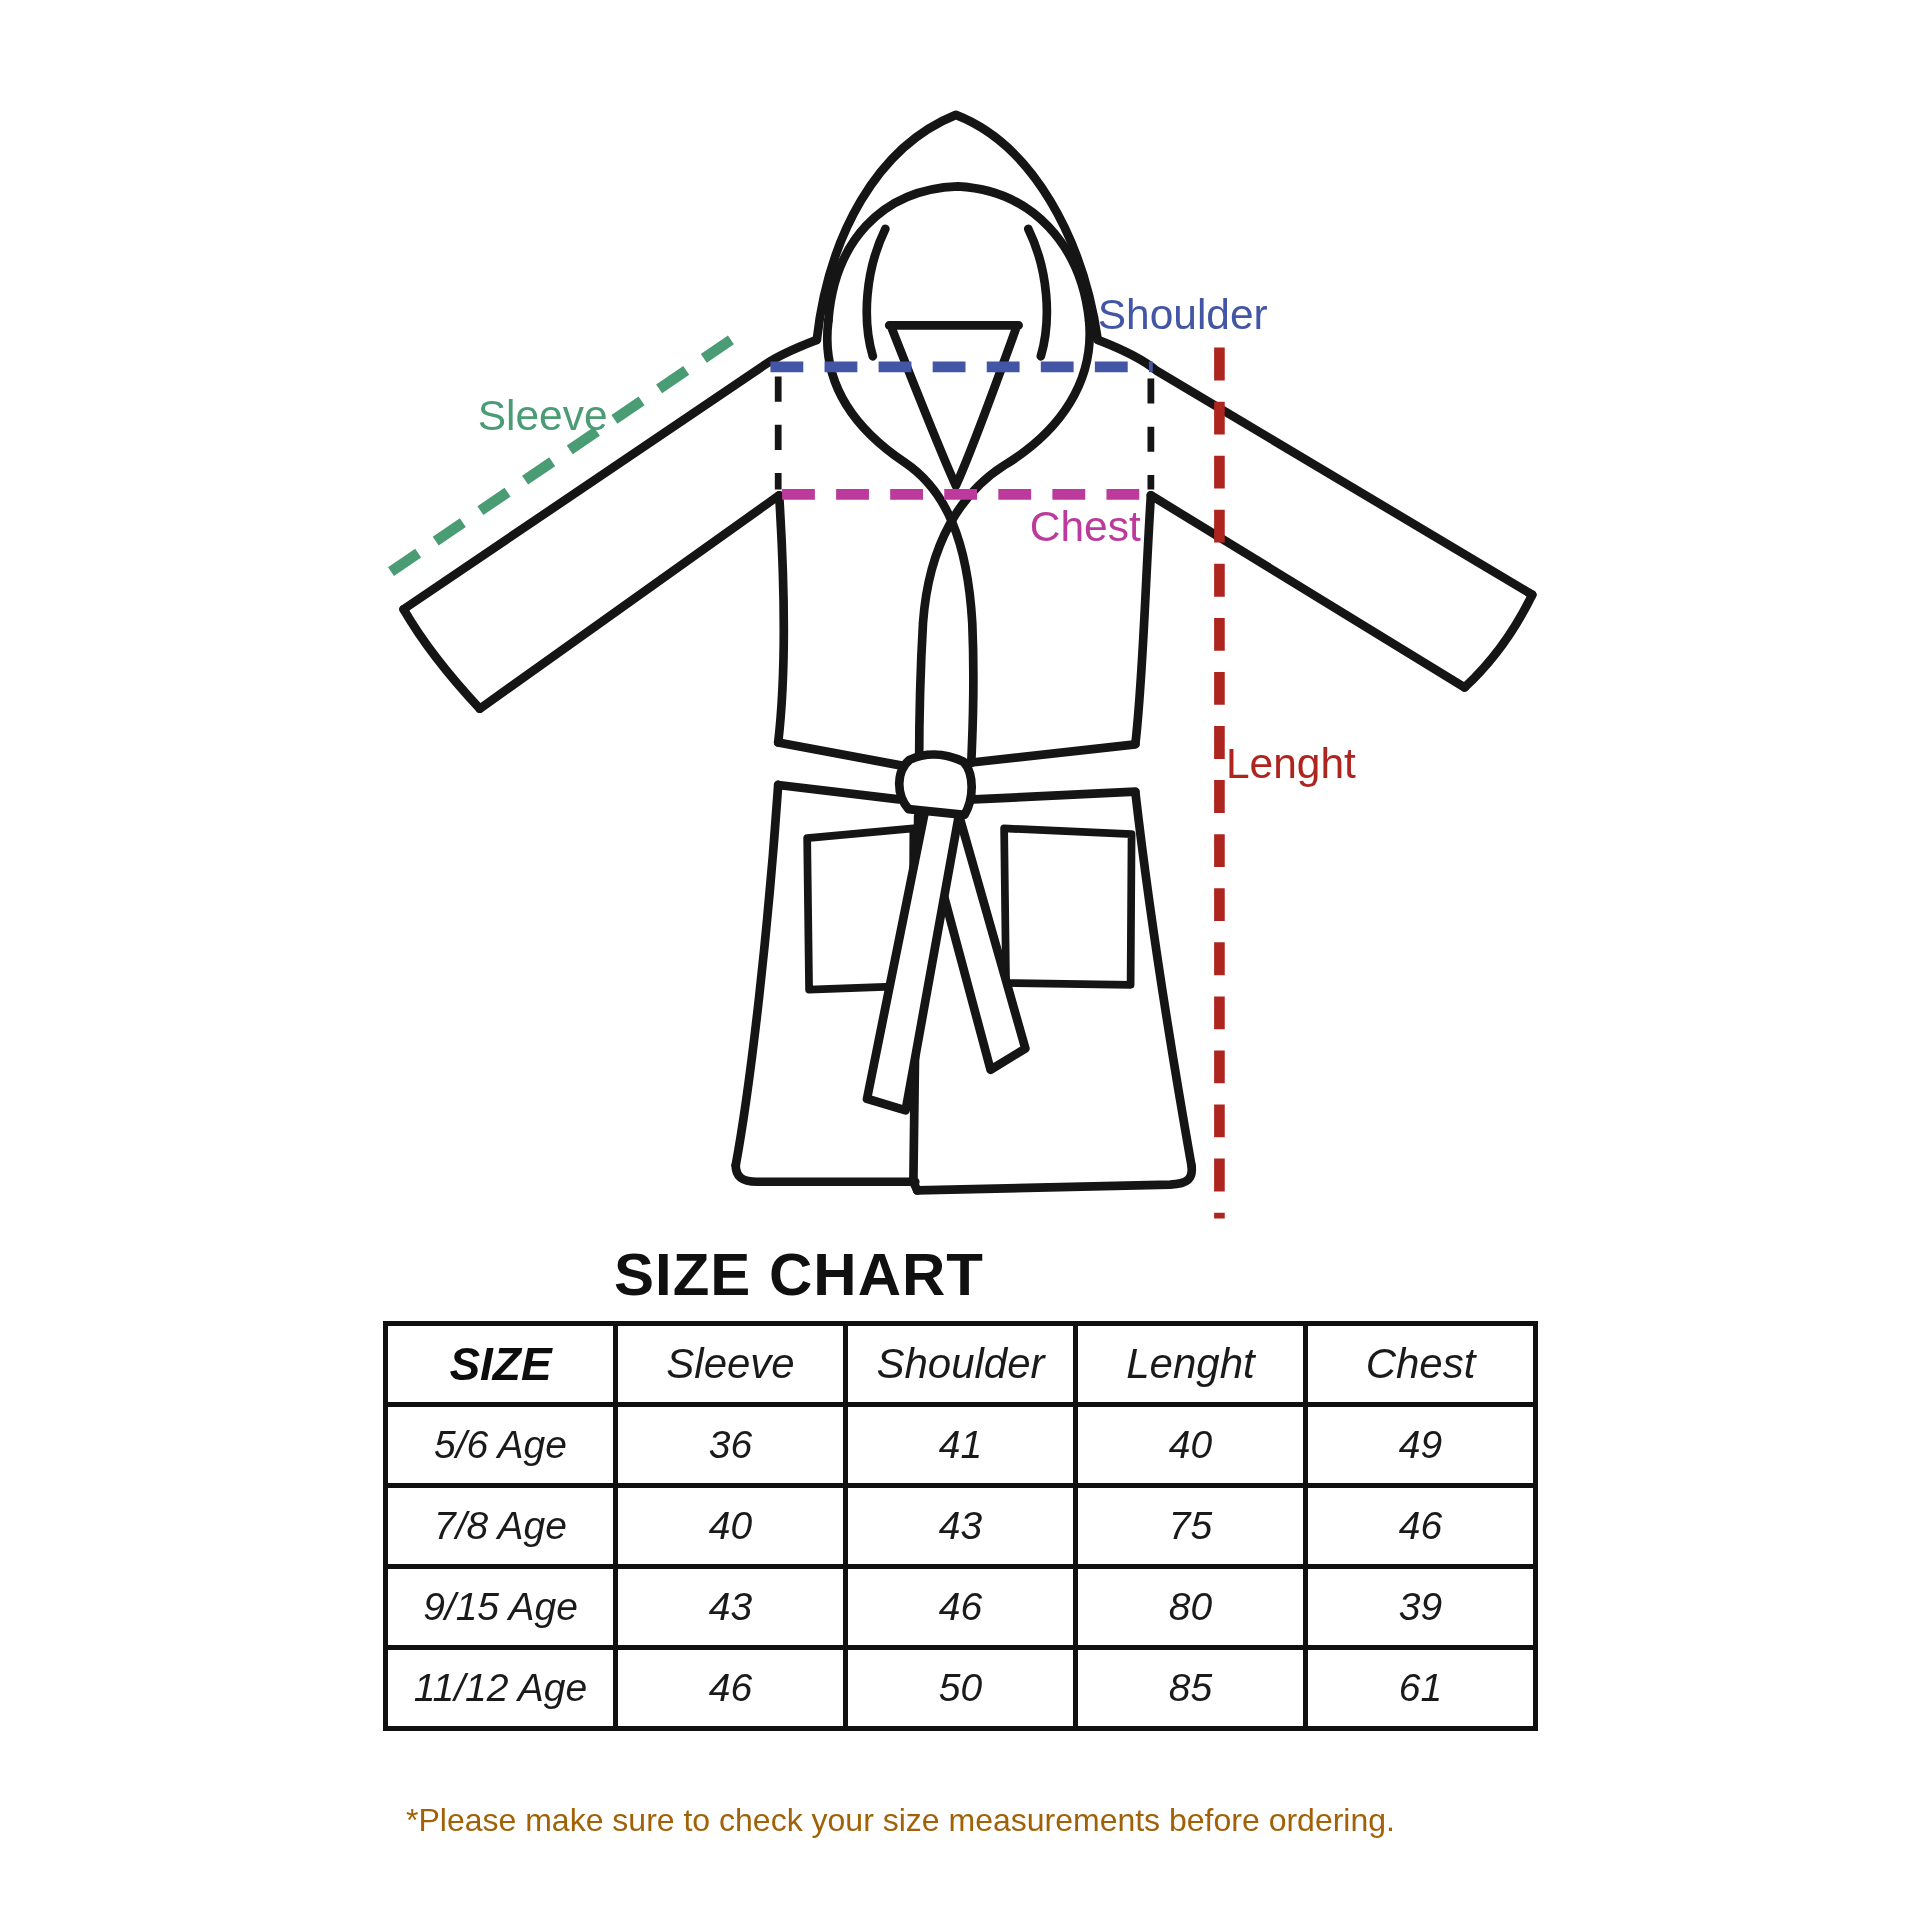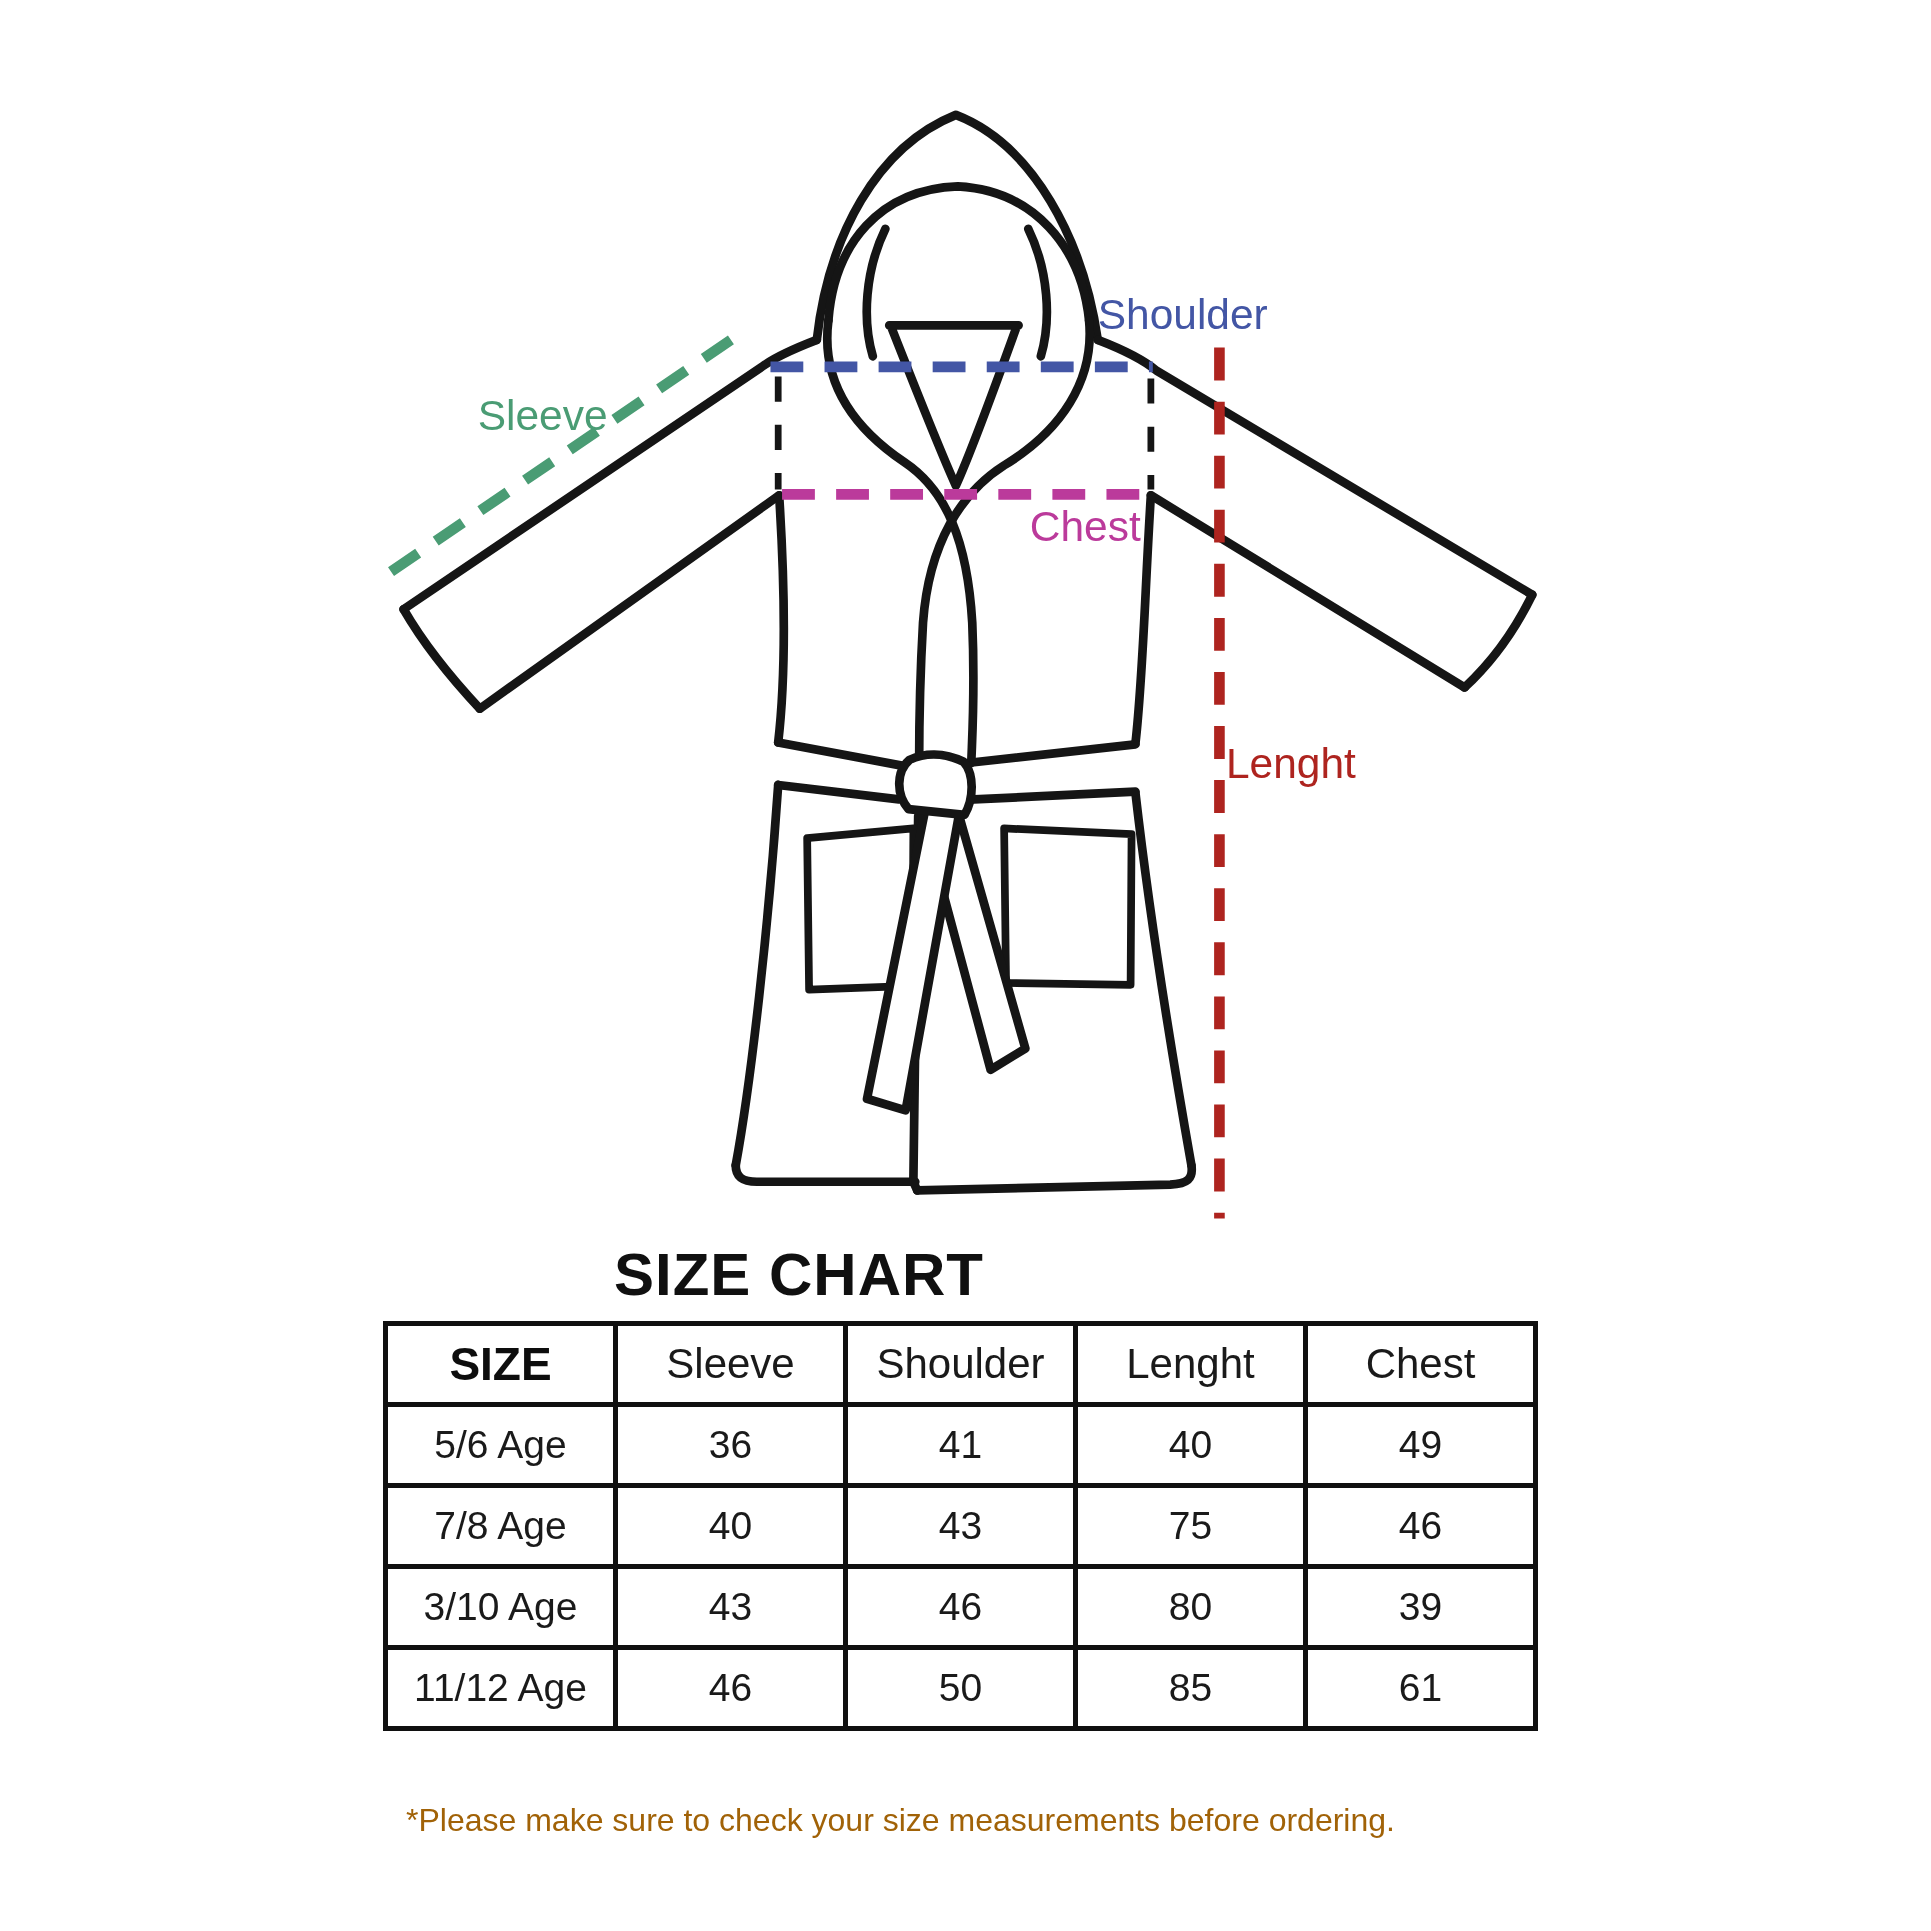--- a/index.html
+++ b/index.html
@@ -49,20 +49,21 @@
   table.size-table th,
   table.size-table td {
     border: 5.8px solid #101010;
     height: 76px;
     padding: 0;
     text-align: center;
     vertical-align: middle;
     color: #1a1a1a;
     font-size: 39px;
     font-weight: normal;
+    font-style: italic;
   }
   table.size-table th {
     font-size: 42px;
   }
   table.size-table th.size-col {
     font-size: 46px;
     font-weight: bold;
     color: #0d0d0d;
   }
   .footnote {
@@ -144,21 +145,21 @@
         <td>49</td>
       </tr>
       <tr>
         <td>7/8 Age</td>
         <td>40</td>
         <td>43</td>
         <td>75</td>
         <td>46</td>
       </tr>
       <tr>
-        <td>3/10 Age</td>
+        <td>9/15 Age</td>
         <td>43</td>
         <td>46</td>
         <td>80</td>
         <td>39</td>
       </tr>
       <tr>
         <td>11/12 Age</td>
         <td>46</td>
         <td>50</td>
         <td>85</td>

